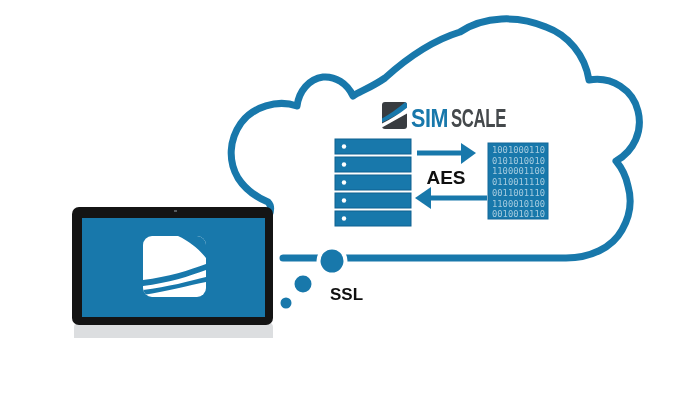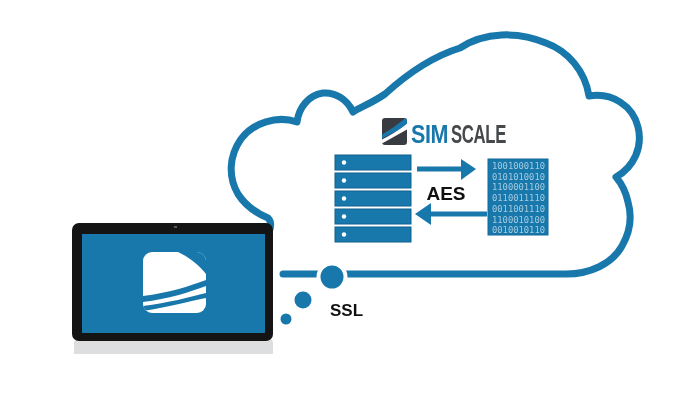--- a/index.html
+++ b/index.html
@@ -1,18 +1,18 @@
 <!DOCTYPE html>
 <html><head>
 <meta charset="utf-8">
 <style>
   html,body { margin:0; padding:0; background:#ffffff; }
   .canvas {
     position:relative; width:700px; height:338px; background:#ffffff;
-    font-family:"Liberation Sans", sans-serif; overflow:hidden;margin-top:16px;
+    font-family:"Liberation Sans", sans-serif; overflow:hidden;
   }
   svg text { user-select:none; }
   .cloud-path { fill:#ffffff; stroke:#1878ab; stroke-width:7; stroke-linecap:round; stroke-linejoin:round; }
   .blue-fill  { fill:#1878ab; }
   .server-bar { fill:#1878ab; stroke:#0f6190; stroke-width:1; }
   .server-led { fill:#ffffff; }
   .arrow-shaft{ stroke:#1878ab; stroke-width:5; }
   .binary-rect{ fill:#1878ab; stroke:#14699a; stroke-width:1; }
   .binary-txt { fill:#a5cbdf; font-family:"DejaVu Sans Mono", monospace; font-size:8px; }
   .wordmark   { font-weight:bold; font-size:26px; letter-spacing:-0.5px; }

